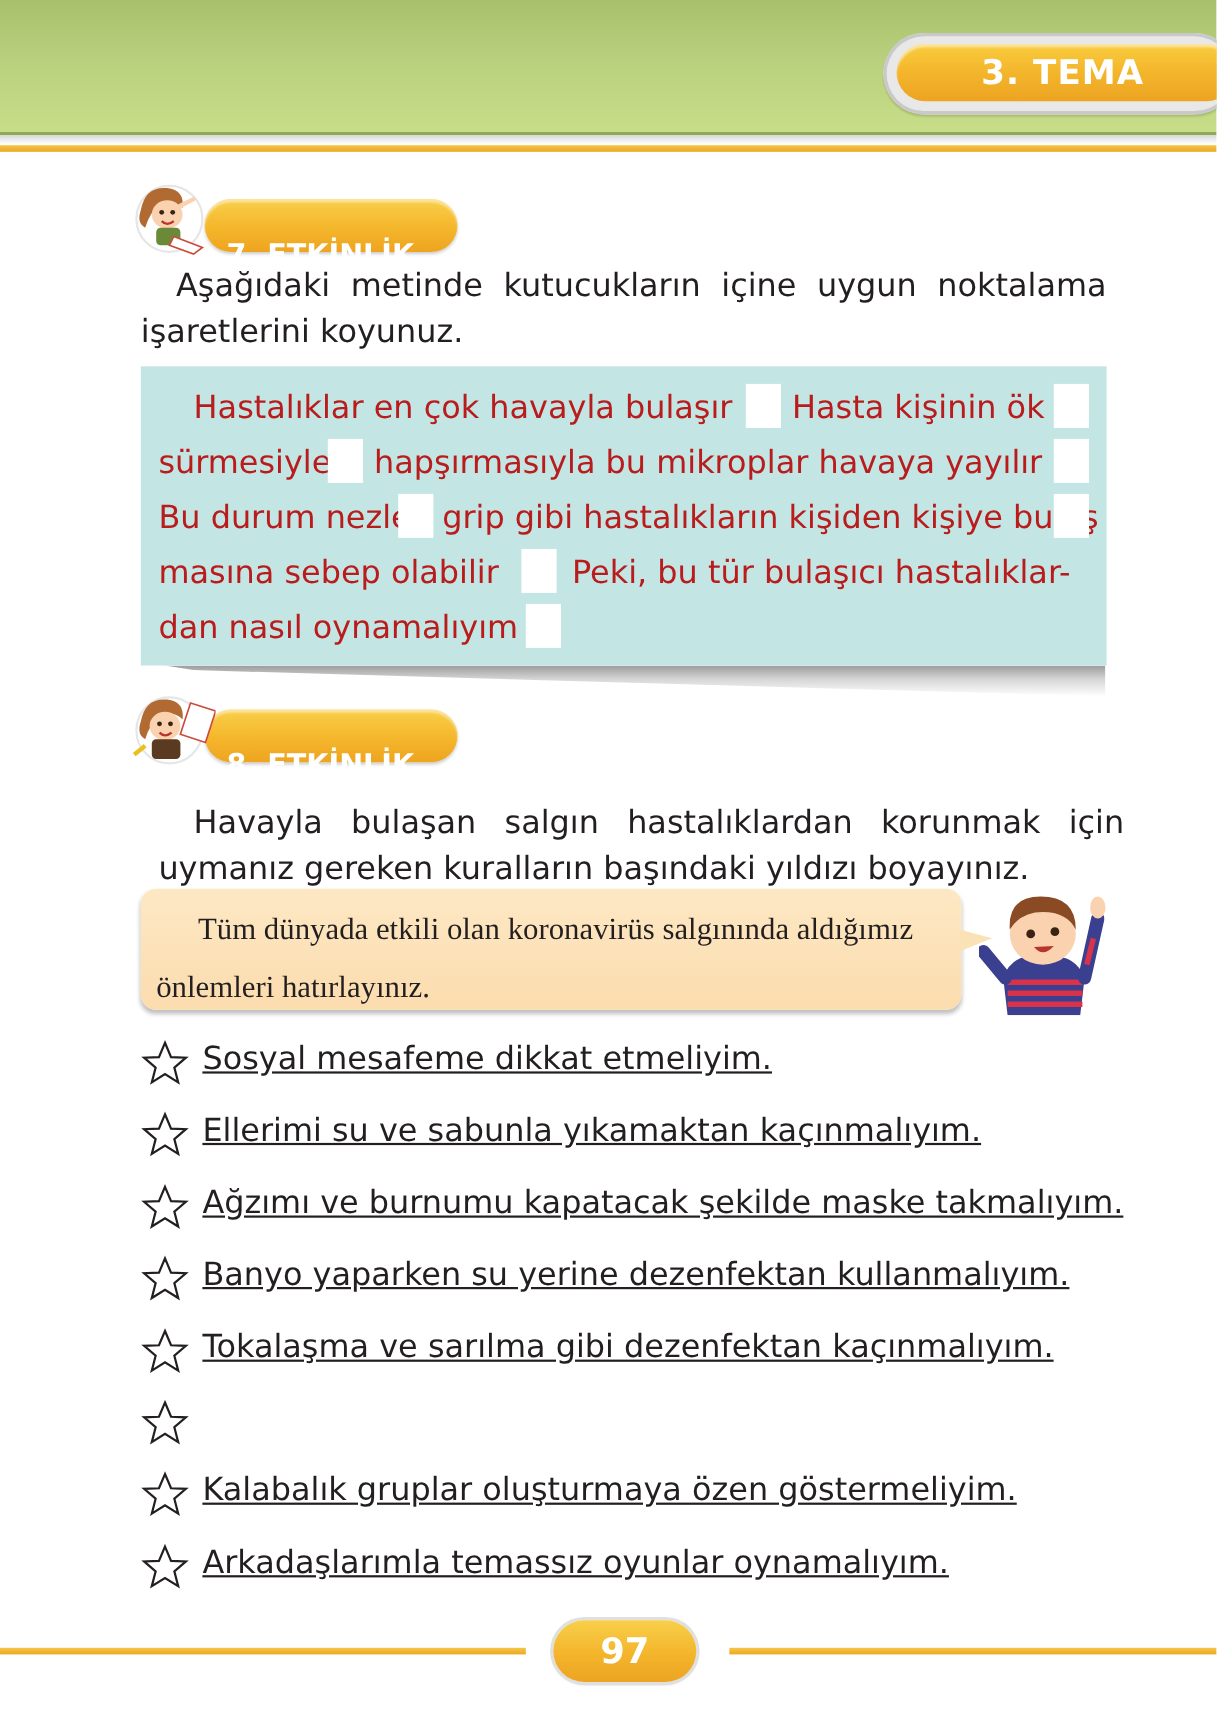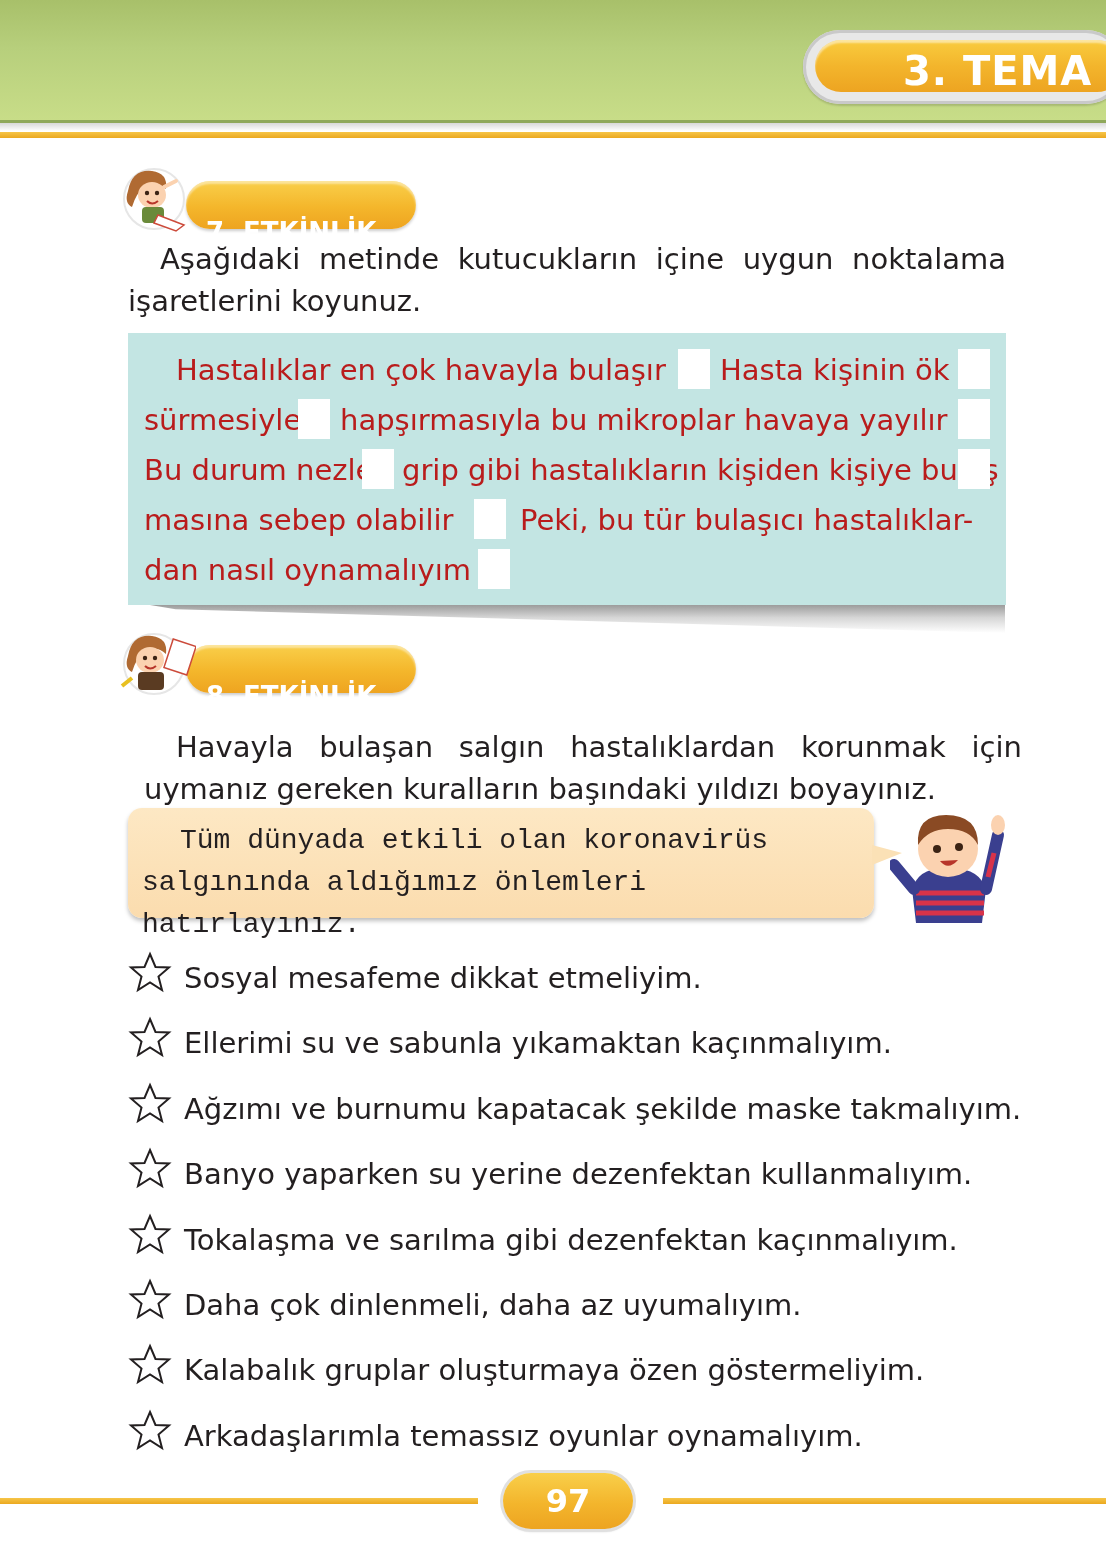--- a/index.html
+++ b/index.html
@@ -28,23 +28,23 @@
     background:#e8e8e8;
     box-shadow:inset 0 0 0 3px #c9c9c9, 0 2px 2px rgba(0,0,0,0.15);
   }
   .tema-inner {
     position:absolute; left:12px; top:10px; right:0; height:52px;
     border-radius:30px;
     background:linear-gradient(180deg,#f9cc3e 0%,#f3b52c 50%,#eda421 100%);
     box-shadow:inset 0 3px 2px rgba(255,255,255,0.5);
   }
   .tema-text {
-    position:absolute; left:88px; top:8px;
+    position:absolute; left:77px; top:8px;
     font-family:"DejaVu Sans", sans-serif; font-weight:bold;
-    font-size:40px; color:#ffffff; letter-spacing:1px;
+    font-size:31px; color:#ffffff; letter-spacing:1px;
   }
   .activity-badge {
     position:absolute; left:118px; width:305px; height:70px;
   }
   .activity-pill {
     position:absolute; left:68px; top:18px; width:230px; height:48px;
     border-radius:26px;
     background:linear-gradient(180deg,#f9cf4a 0%,#f4b62b 55%,#eea420 100%);
     box-shadow:0 2px 3px rgba(0,0,0,0.2), inset 0 3px 2px rgba(255,255,255,0.45);
   }
@@ -83,26 +83,26 @@
     border-radius:14px;
     background:linear-gradient(180deg,#fde8c4,#fbdcae);
     box-shadow:0 3px 4px rgba(0,0,0,0.25);
   }
   .hint-tail {
     position:absolute; left:872px; top:845px; width:30px; height:20px;
     background:#fbe1b6; clip-path:polygon(0 0,100% 40%,0 100%);
   }
   .hint-text {
     position:absolute; left:14px; top:12px; width:720px;
-    font-family:Liberation Mono, monospace; font-size:28px; line-height:42px;
+    font-family:Liberation Serif, serif; font-size:28px; line-height:52px;
     color:#231f20;
   }
   .star-item {
     position:absolute; left:128px; height:50px; width:900px;
-    display:flex; align-items:flex-end;
+    display:flex; align-items:flex-start;text-decoration:underline;
   }
   .star-icon { width:44px; height:44px; flex:0 0 44px; margin-right:12px; }
   .star-label {
     font-family:"DejaVu Sans", sans-serif; font-size:29px; color:#231f20;
     white-space:nowrap;
   }
   .footer-line {
     position:absolute; top:1498px; height:6px;
     background:linear-gradient(180deg,#f6c548,#eba81f);
   }
@@ -242,21 +242,20 @@
 <div class="star-item" style="top:1207px;">
   <svg class="star-icon" viewBox="0 0 44 44">
       <polygon points="22,3 27.5,16 41,16.5 30.5,25.5 34,39 22,31.5 10,39 13.5,25.5 3,16.5 16.5,16" fill="#ffffff" stroke="#231f20" stroke-width="2"></polygon>
     </svg>
   <span class="star-label">Tokalaşma ve sarılma gibi dezenfektan kaçınmalıyım.</span>
 </div>
 <div class="star-item" style="top:1272px;">
   <svg class="star-icon" viewBox="0 0 44 44">
       <polygon points="22,3 27.5,16 41,16.5 30.5,25.5 34,39 22,31.5 10,39 13.5,25.5 3,16.5 16.5,16" fill="#ffffff" stroke="#231f20" stroke-width="2"></polygon>
     </svg>
-  <span class="star-label">Daha çok dinlenmeli, daha az uyumalıyım.</span>
 </div>
 <div class="star-item" style="top:1337px;">
   <svg class="star-icon" viewBox="0 0 44 44">
       <polygon points="22,3 27.5,16 41,16.5 30.5,25.5 34,39 22,31.5 10,39 13.5,25.5 3,16.5 16.5,16" fill="#ffffff" stroke="#231f20" stroke-width="2"></polygon>
     </svg>
   <span class="star-label">Kalabalık gruplar oluşturmaya özen göstermeliyim.</span>
 </div>
 <div class="star-item" style="top:1403px;">
   <svg class="star-icon" viewBox="0 0 44 44">
       <polygon points="22,3 27.5,16 41,16.5 30.5,25.5 34,39 22,31.5 10,39 13.5,25.5 3,16.5 16.5,16" fill="#ffffff" stroke="#231f20" stroke-width="2"></polygon>

